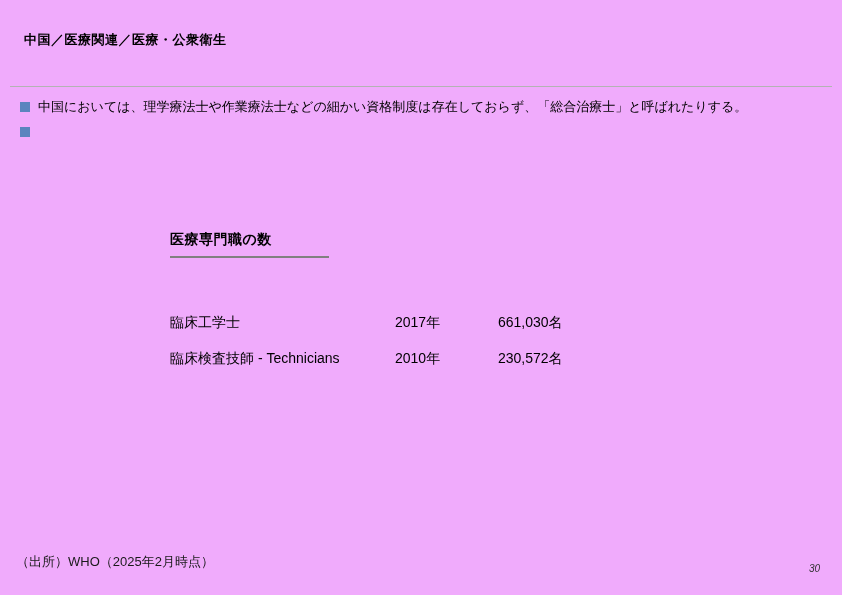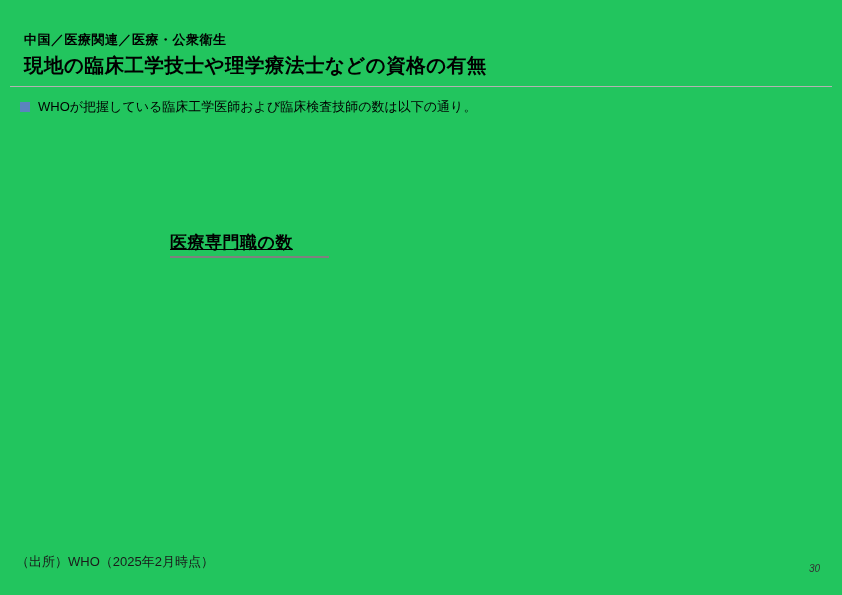--- a/index.html
+++ b/index.html
@@ -1,21 +1,21 @@
 <!DOCTYPE html>
 <html><head>
 <meta charset="utf-8">
 <style>
   * { margin: 0; padding: 0; box-sizing: border-box; }
   html, body { background: #e9e9e9; }
   .page {
     position: relative;
     width: 842px;
     height: 595px;
-    background: #22c55e;
+    background: #f0abfc;
     font-family: "Liberation Sans", "DejaVu Sans", sans-serif;
     color: #000000;
     overflow: hidden;
   }
   .breadcrumb {
     position: absolute;
     left: 24px;
     top: 31px;
     font-size: 13px;
     font-weight: bold;
@@ -56,25 +56,24 @@
     flex: 0 0 auto;
     width: 10px;
     height: 10px;
     margin: 3px 8px 0 0;
     background: #5b84be;
   }
   .section-heading {
     position: absolute;
     left: 170px;
     top: 231px;
-    font-size: 17px;
+    font-size: 14px;
     font-weight: bold;
     letter-spacing: 0.5px;
     white-space: nowrap;
-    text-decoration: underline;
   }
   .section-underline {
     position: absolute;
     left: 170px;
     top: 256px;
     width: 159px;
     height: 2px;
     background: #808080;
   }
   .stats-table {
@@ -109,33 +108,49 @@
     font-style: italic;
   }
 </style>
 </head>
 <body>
 
 <div class="page">
 
   <div class="breadcrumb">中国／医療関連／医療・公衆衛生</div>
 
-  <div class="page-title">現地の臨床工学技士や理学療法士などの資格の有無</div>
 
   <div class="title-divider"></div>
 
   <div class="bullet-list">
     <div class="bullet-item">
       <span class="bullet-square"></span>
-      <span>WHOが把握している臨床工学医師および臨床検査技師の数は以下の通り。</span>
+      <span>中国においては、理学療法士や作業療法士などの細かい資格制度は存在しておらず、「総合治療士」と呼ばれたりする。</span>
+    </div>
+    <div class="bullet-item">
+      <span class="bullet-square"></span>
     </div>
   </div>
 
   <div class="section-heading">医療専門職の数</div>
 
   <div class="section-underline"></div>
 
+  <table class="stats-table">
+    <tbody>
+      <tr>
+        <td class="col-label">臨床工学士</td>
+        <td class="col-year">2017年</td>
+        <td class="col-count">661,030名</td>
+      </tr>
+      <tr>
+        <td class="col-label">臨床検査技師 - Technicians</td>
+        <td class="col-year">2010年</td>
+        <td class="col-count">230,572名</td>
+      </tr>
+    </tbody>
+  </table>
 
   <div class="source-note">（出所）WHO（2025年2月時点）</div>
 
   <div class="page-number">30</div>
 
 </div>
 
 </body></html>

